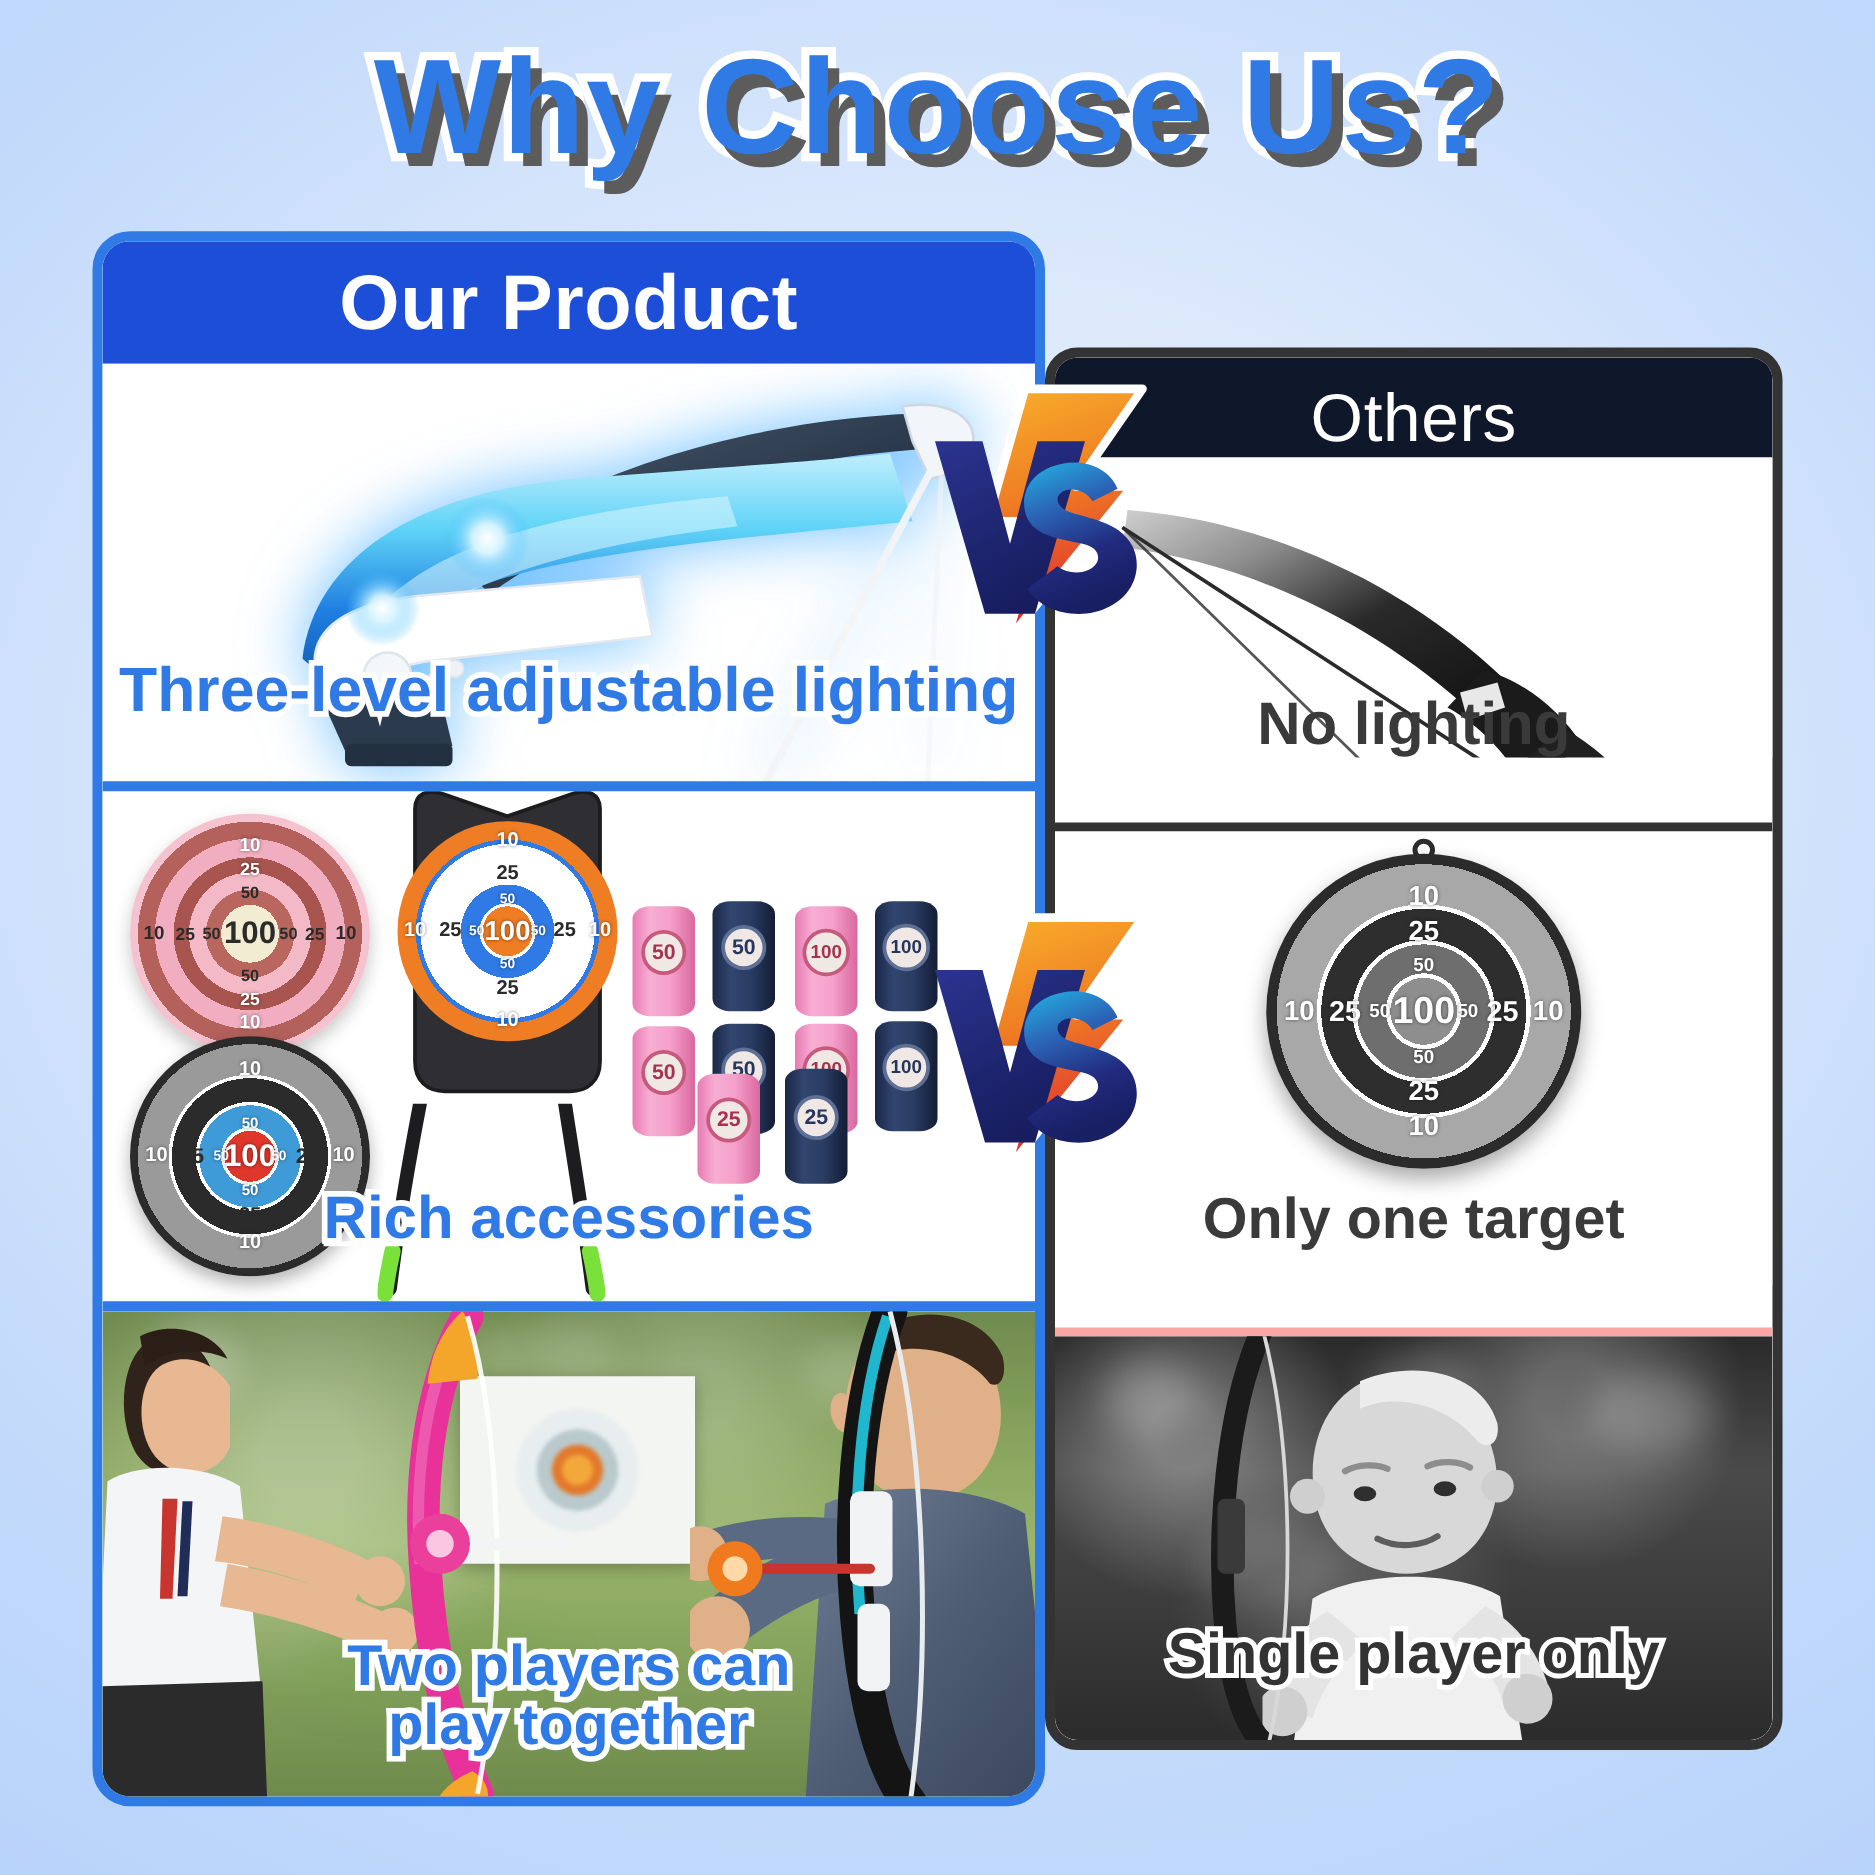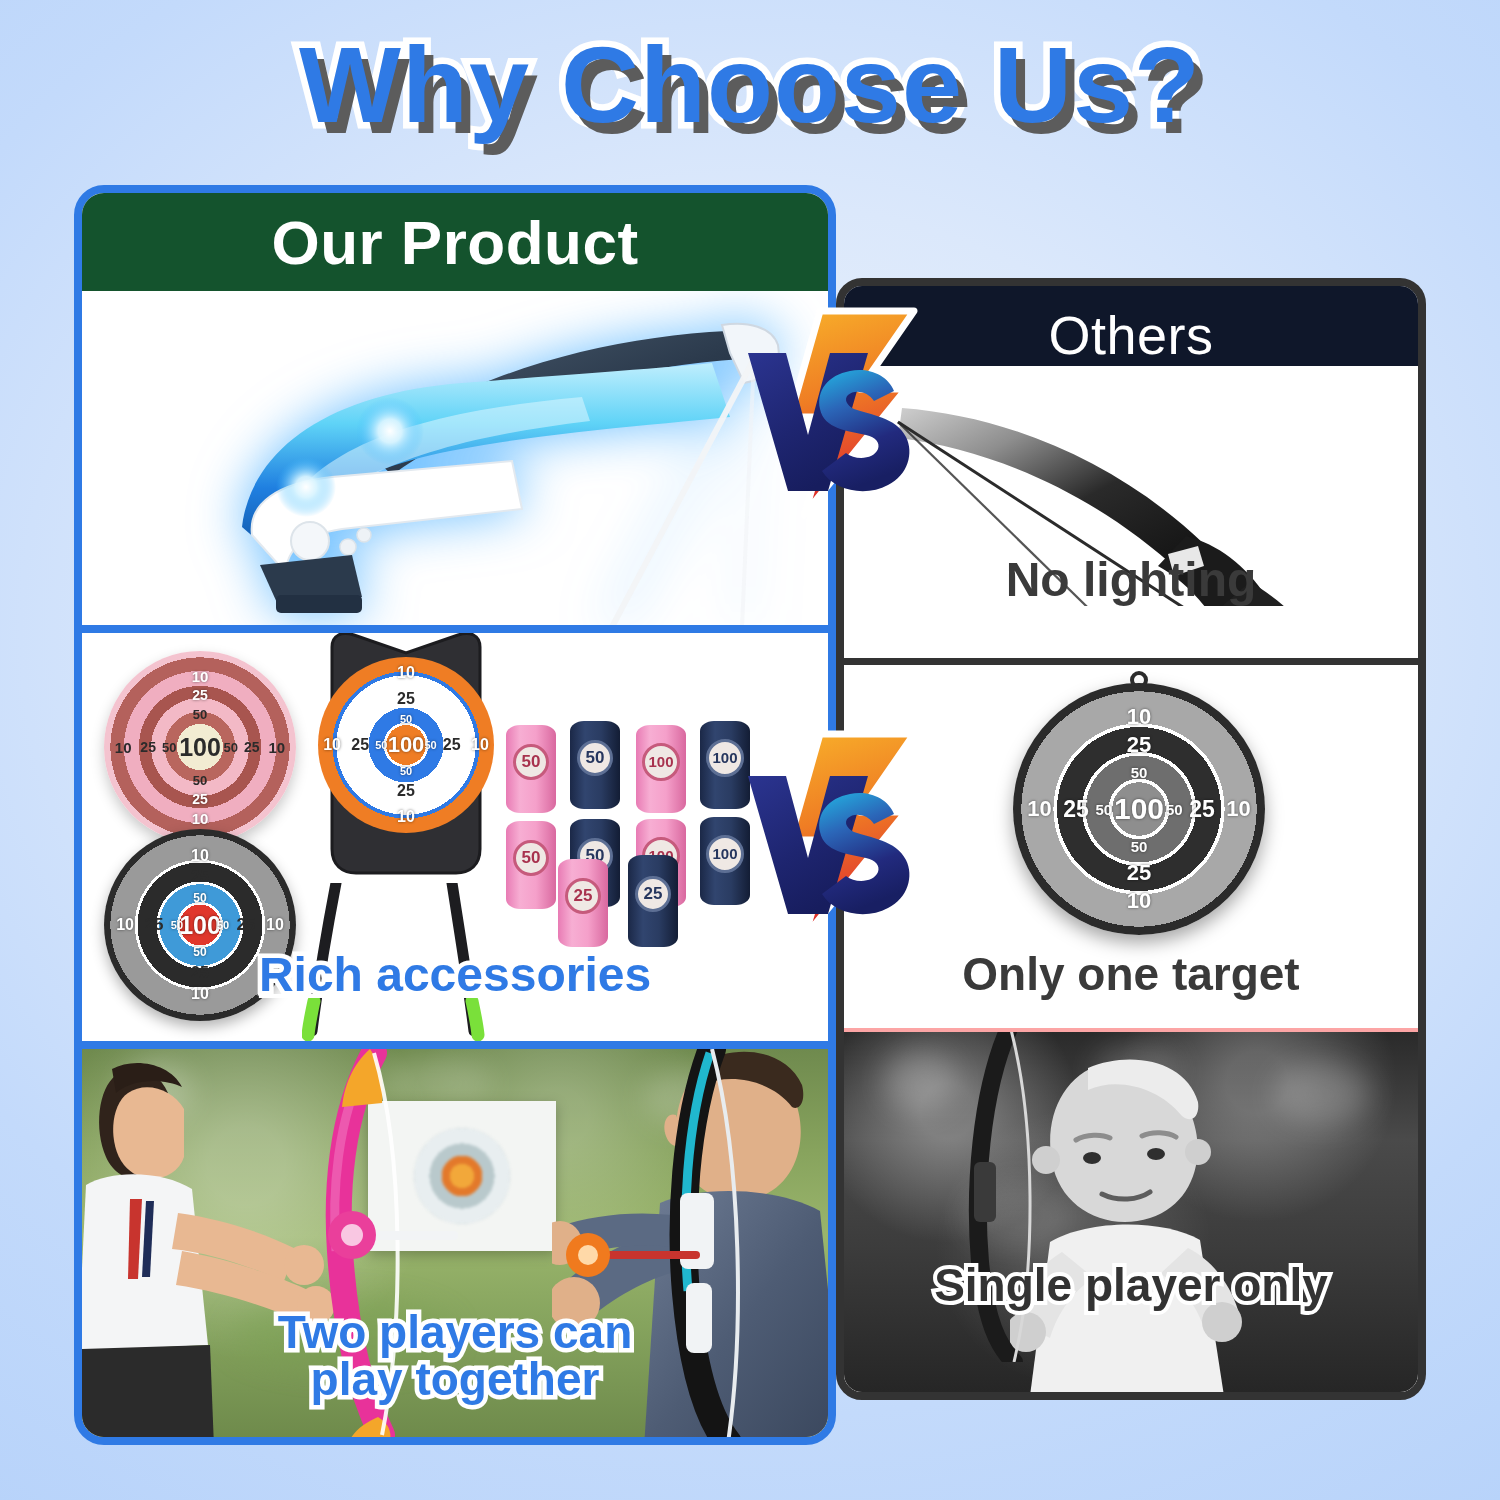--- a/index.html
+++ b/index.html
@@ -38,21 +38,21 @@
     left: 74px; top: 185px;
     width: 762px; height: 1260px;
     border: 8px solid #2f7ae5;
     border-radius: 30px;
     background: #ffffff;
     overflow: hidden;
   }
   #left-header {
     position: absolute; left: 0; top: 0;
     width: 100%; height: 98px;
-    background: #14532d;
+    background: #1d4ed8;
     display: flex; align-items: center; justify-content: center;
   }
   #left-header span {
     color: #ffffff; font-size: 62px; font-weight: bold;
     letter-spacing: 0.5px;
   }
 
   .lp-cell { position: absolute; left: 0; width: 100%; background: #fff; overflow: hidden; }
   #lp-cell-1 { top: 98px; height: 334px; }
   #lp-cell-2 { top: 432px; height: 416px; border-top: 8px solid #2f7ae5; }
@@ -73,21 +73,21 @@
     width: 100%; height: 80px;
     background: #0f172a;
     display: flex; align-items: flex-end; justify-content: center;
   }
   #right-header span {
     color: #ffffff; font-size: 54px; letter-spacing: 0.5px;
   }
   .rp-cell { position: absolute; left: 0; width: 100%; background: #fff; overflow: hidden; }
   #rp-cell-1 { top: 80px;  height: 240px; }
   #rp-cell-2 { top: 372px; height: 370px; border-top: 7px solid #333333; }
-  #rp-cell-3 { top: 742px; height: 364px; border-top: 4px solid #fca5a5; }
+  #rp-cell-3 { top: 776px; height: 364px; border-top: 7px solid #fca5a5; }
 
   
   .cap {
     position: absolute; width: 100%; text-align: center;
     font-weight: bold; white-space: pre-line; line-height: 1.0;
     z-index: 20; pointer-events: none;
   }
   .cap-blue {
     color: #2f7ae5;
     -webkit-text-stroke: 9px #ffffff;
@@ -204,20 +204,21 @@
         <path d="M78 268 L 170 258 L 180 300 L 96 308 Z" fill="#2b3a4c"></path>
         <rect x="94" y="298" width="86" height="18" rx="5" fill="#223042"></rect>
 
         <circle cx="208" cy="134" r="34" fill="url(#led)"></circle>
         <circle cx="124" cy="190" r="30" fill="url(#led)"></circle>
 
         <path d="M572 62 L 430 330" stroke="#f2f4f7" stroke-width="6" fill="none" opacity=".95"></path>
         <path d="M572 62 L 560 330" stroke="#f2f4f7" stroke-width="4" fill="none" opacity=".6"></path>
       </svg>
 
+      <div class="cap cap-blue" style="top:236px; font-size:50px;">Three-level adjustable lighting</div>
     </div>
 
     <div class="lp-cell" id="lp-cell-2">
 
       <div class="target" style="left:22px; top:18px; width:192px; height:192px;
                   background:
                     radial-gradient(circle, #f2ecd2 0 17%, #b9665e 17% 26%, #f3b9c6 26% 36%,
                                     #a8554f 36% 45%, #f0aec0 45% 56%, #b4615c 56% 66%,
                                     #f4c3cf 66% 78%, #e0346e 78% 100%);
                   box-shadow: 0 6px 14px rgba(0,0,0,.22);">

